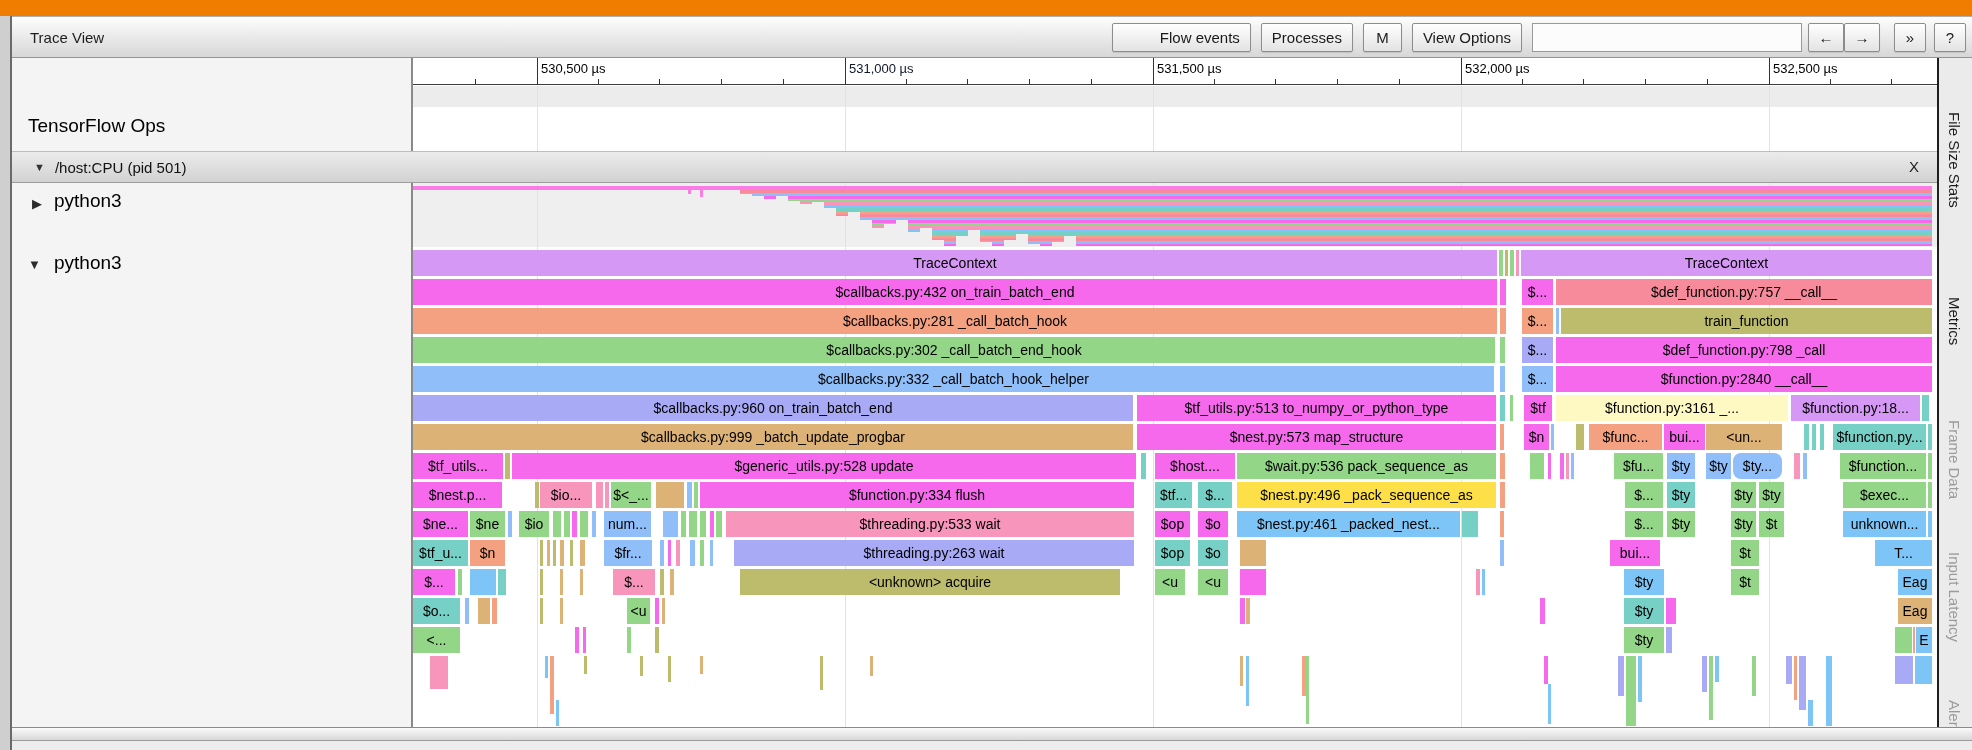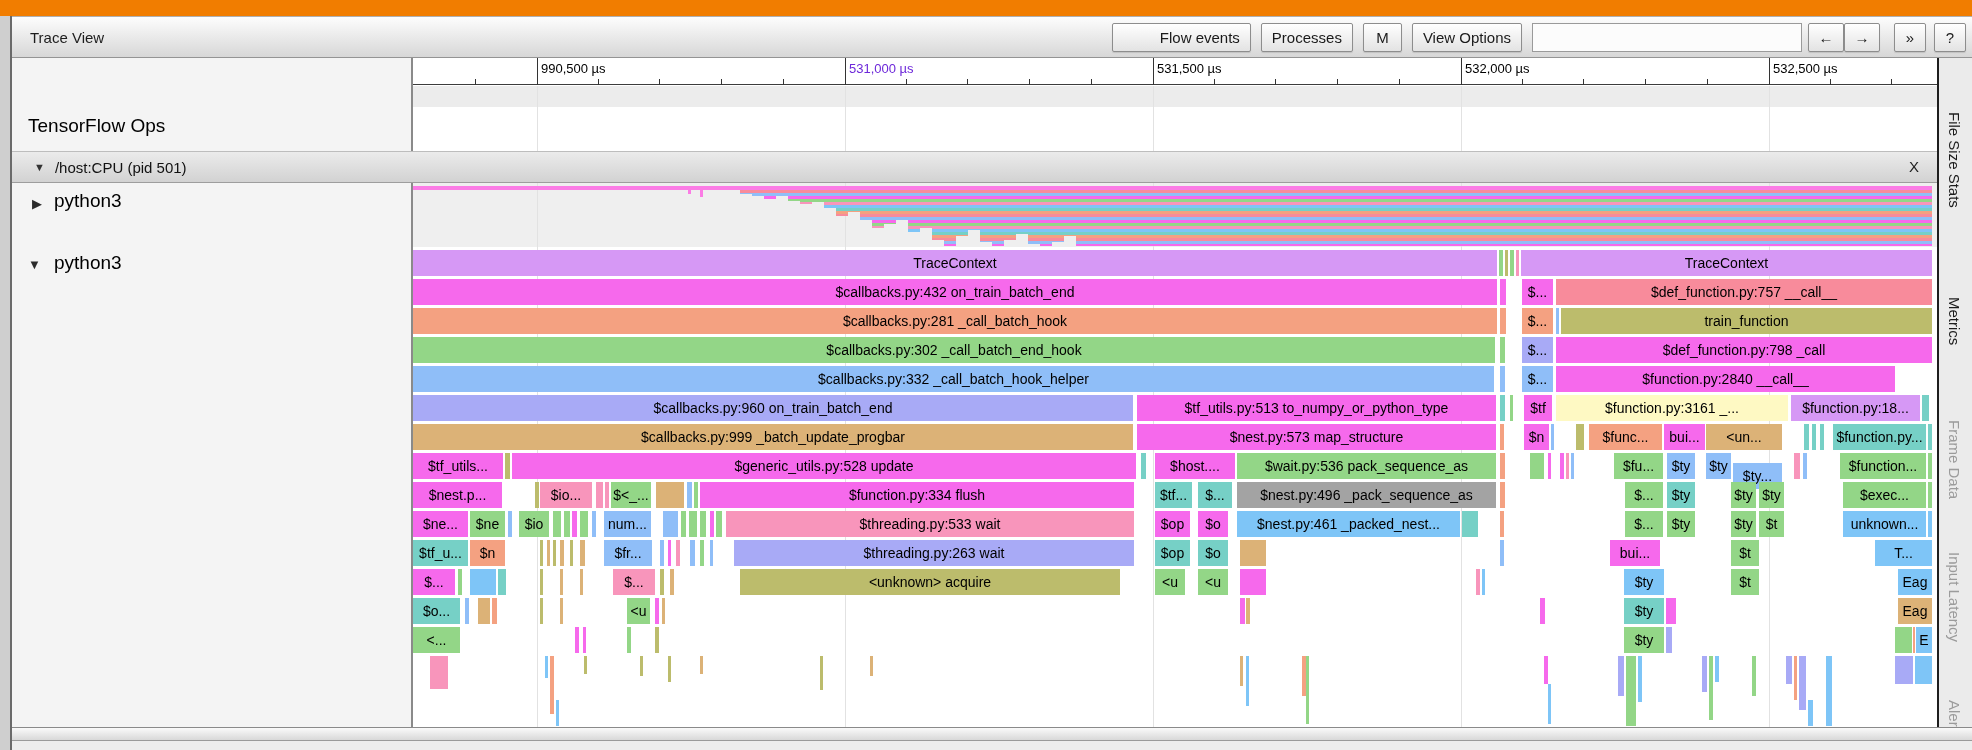--- a/index.html
+++ b/index.html
@@ -134,21 +134,21 @@
     <div class="abs seg" style="left: 1522px; top: 308px; width: 31px; height: 26px; background: rgb(244, 161, 129);">$...</div>
     <div class="abs seg" style="left: 1556px; top: 308px; width: 3px; height: 26px; background: rgb(143, 190, 248);"></div>
     <div class="abs seg" style="left: 1561px; top: 308px; width: 371px; height: 26px; background: rgb(188, 188, 108);">train_function</div>
     <div class="abs seg" style="left: 413px; top: 337px; width: 1082px; height: 26px; background: rgb(147, 214, 135);">$callbacks.py:302 _call_batch_end_hook</div>
     <div class="abs seg" style="left: 1500px; top: 337px; width: 5px; height: 26px; background: rgb(147, 214, 135);"></div>
     <div class="abs seg" style="left: 1522px; top: 337px; width: 31px; height: 26px; background: rgb(168, 170, 246);">$...</div>
     <div class="abs seg" style="left: 1556px; top: 337px; width: 376px; height: 26px; background: rgb(246, 105, 236);">$def_function.py:798 _call</div>
     <div class="abs seg" style="left: 413px; top: 366px; width: 1081px; height: 26px; background: rgb(143, 190, 248);">$callbacks.py:332 _call_batch_hook_helper</div>
     <div class="abs seg" style="left: 1500px; top: 366px; width: 5px; height: 26px; background: rgb(143, 190, 248);"></div>
     <div class="abs seg" style="left: 1522px; top: 366px; width: 31px; height: 26px; background: rgb(143, 190, 248);">$...</div>
-    <div class="abs seg" style="left: 1556px; top: 366px; width: 339px; height: 26px; background: rgb(246, 105, 236);">$function.py:2840 __call__</div>
+    <div class="abs seg" style="left: 1556px; top: 366px; width: 376px; height: 26px; background: rgb(246, 105, 236);">$function.py:2840 __call__</div>
     <div class="abs seg" style="left: 413px; top: 395px; width: 720px; height: 26px; background: rgb(168, 170, 246);">$callbacks.py:960 on_train_batch_end</div>
     <div class="abs seg" style="left: 1137px; top: 395px; width: 359px; height: 26px; background: rgb(246, 105, 236);">$tf_utils.py:513 to_numpy_or_python_type</div>
     <div class="abs seg" style="left: 1500px; top: 395px; width: 5px; height: 26px; background: rgb(118, 208, 198);"></div>
     <div class="abs seg" style="left: 1510px; top: 395px; width: 3px; height: 26px; background: rgb(147, 214, 135);"></div>
     <div class="abs seg" style="left: 1524px; top: 395px; width: 28px; height: 26px; background: rgb(246, 105, 236);">$tf</div>
     <div class="abs seg" style="left: 1556px; top: 395px; width: 232px; height: 26px; background: #fef9c3;">$function.py:3161 _...</div>
     <div class="abs seg" style="left: 1791px; top: 395px; width: 129px; height: 26px; background: rgb(214, 152, 245);">$function.py:18...</div>
     <div class="abs seg" style="left: 1922px; top: 395px; width: 7px; height: 26px; background: rgb(118, 208, 198);"></div>
     <div class="abs seg" style="left: 413px; top: 424px; width: 720px; height: 26px; background: rgb(220, 178, 119);">$callbacks.py:999 _batch_update_progbar</div>
     <div class="abs seg" style="left: 1137px; top: 424px; width: 359px; height: 26px; background: rgb(246, 105, 236);">$nest.py:573 map_structure</div>
@@ -172,38 +172,38 @@
     <div class="abs seg" style="left: 1237px; top: 453px; width: 259px; height: 26px; background: rgb(147, 214, 135);">$wait.py:536 pack_sequence_as</div>
     <div class="abs seg" style="left: 1500px; top: 453px; width: 5px; height: 26px; background: rgb(244, 161, 129);"></div>
     <div class="abs seg" style="left: 1530px; top: 453px; width: 14px; height: 26px; background: rgb(147, 214, 135);"></div>
     <div class="abs seg" style="left: 1548px; top: 453px; width: 3px; height: 26px; background: rgb(246, 105, 236);"></div>
     <div class="abs seg" style="left: 1560px; top: 453px; width: 4px; height: 26px; background: rgb(246, 105, 236);"></div>
     <div class="abs seg" style="left: 1566px; top: 453px; width: 3px; height: 26px; background: rgb(248, 149, 187);"></div>
     <div class="abs seg" style="left: 1571px; top: 453px; width: 3px; height: 26px; background: rgb(143, 190, 248);"></div>
     <div class="abs seg" style="left: 1614px; top: 453px; width: 49px; height: 26px; background: rgb(147, 214, 135);">$fu...</div>
     <div class="abs seg" style="left: 1667px; top: 453px; width: 28px; height: 26px; background: rgb(143, 190, 248);">$ty</div>
     <div class="abs seg" style="left: 1706px; top: 453px; width: 25px; height: 26px; background: rgb(143, 190, 248);">$ty</div>
-    <div class="abs seg" style="left: 1733px; top: 463px; width: 49px; height: 26px; background: rgb(143, 190, 248);">$ty...</div>
+    <div class="abs seg" style="left: 1733px; top: 453px; width: 49px; height: 26px; background: rgb(143, 190, 248); border-radius: 8px;">$ty...</div>
     <div class="abs seg" style="left: 1794px; top: 453px; width: 6px; height: 26px; background: rgb(248, 149, 187);"></div>
     <div class="abs seg" style="left: 1803px; top: 453px; width: 4px; height: 26px; background: rgb(143, 190, 248);"></div>
     <div class="abs seg" style="left: 1840px; top: 453px; width: 86px; height: 26px; background: rgb(147, 214, 135);">$function...</div>
     <div class="abs seg" style="left: 1928px; top: 453px; width: 4px; height: 26px; background: rgb(147, 214, 135);"></div>
     <div class="abs seg" style="left: 413px; top: 482px; width: 89px; height: 26px; background: rgb(246, 105, 236);">$nest.p...</div>
     <div class="abs seg" style="left: 535px; top: 482px; width: 4px; height: 26px; background: rgb(188, 188, 108);"></div>
     <div class="abs seg" style="left: 540px; top: 482px; width: 52px; height: 26px; background: rgb(248, 149, 187);">$io...</div>
     <div class="abs seg" style="left: 596px; top: 482px; width: 7px; height: 26px; background: rgb(248, 149, 187);"></div>
     <div class="abs seg" style="left: 605px; top: 482px; width: 4px; height: 26px; background: rgb(248, 149, 187);"></div>
     <div class="abs seg" style="left: 611px; top: 482px; width: 40px; height: 26px; background: rgb(147, 214, 135);">$&lt;_...</div>
     <div class="abs seg" style="left: 656px; top: 482px; width: 28px; height: 26px; background: rgb(220, 178, 119);"></div>
     <div class="abs seg" style="left: 687px; top: 482px; width: 5px; height: 26px; background: rgb(143, 190, 248);"></div>
     <div class="abs seg" style="left: 694px; top: 482px; width: 4px; height: 26px; background: rgb(147, 214, 135);"></div>
     <div class="abs seg" style="left: 700px; top: 482px; width: 434px; height: 26px; background: rgb(246, 105, 236);">$function.py:334 flush</div>
     <div class="abs seg" style="left: 1155px; top: 482px; width: 37px; height: 26px; background: rgb(118, 208, 198);">$tf...</div>
     <div class="abs seg" style="left: 1198px; top: 482px; width: 34px; height: 26px; background: rgb(118, 208, 198);">$...</div>
-    <div class="abs seg" style="left: 1237px; top: 482px; width: 259px; height: 26px; background: #a3a3a3;">$nest.py:496 _pack_sequence_as</div>
+    <div class="abs seg" style="left: 1237px; top: 482px; width: 259px; height: 26px; background: #fde047;">$nest.py:496 _pack_sequence_as</div>
     <div class="abs seg" style="left: 1500px; top: 482px; width: 5px; height: 26px; background: rgb(244, 161, 129);"></div>
     <div class="abs seg" style="left: 1625px; top: 482px; width: 38px; height: 26px; background: rgb(147, 214, 135);">$...</div>
     <div class="abs seg" style="left: 1667px; top: 482px; width: 28px; height: 26px; background: rgb(118, 208, 198);">$ty</div>
     <div class="abs seg" style="left: 1731px; top: 482px; width: 25px; height: 26px; background: rgb(147, 214, 135);">$ty</div>
     <div class="abs seg" style="left: 1759px; top: 482px; width: 25px; height: 26px; background: rgb(147, 214, 135);">$ty</div>
     <div class="abs seg" style="left: 1843px; top: 482px; width: 83px; height: 26px; background: rgb(147, 214, 135);">$exec...</div>
     <div class="abs seg" style="left: 1928px; top: 482px; width: 4px; height: 26px; background: rgb(147, 214, 135);"></div>
     <div class="abs seg" style="left: 413px; top: 511px; width: 55px; height: 26px; background: rgb(246, 105, 236);">$ne...</div>
     <div class="abs seg" style="left: 470px; top: 511px; width: 35px; height: 26px; background: rgb(147, 214, 135);">$ne</div>
     <div class="abs seg" style="left: 508px; top: 511px; width: 4px; height: 26px; background: rgb(143, 190, 248);"></div>
@@ -336,23 +336,23 @@
     <div class="vtab" style="top: 239px; color: rgb(28, 28, 28);">Metrics</div>
     <div class="vtab" style="top: 362px; color: rgb(155, 155, 155);">Frame Data</div>
     <div class="vtab" style="top: 494px; color: rgb(155, 155, 155);">Input Latency</div>
     <div class="vtab" style="top: 642px; color: rgb(155, 155, 155);">Aler</div>
   </div>
 
 <div class="abs" id="bottom-bar"></div>
 <div class="abs" id="bottom-panel"></div>
 
 <div class="abs" style="left: 537px; top: 58px; width: 1px; height: 27px; background: rgb(51, 51, 51);"></div>
-<div class="abs" style="left: 541px; top: 61px; font-size: 13px; color: rgb(0, 0, 0); white-space: nowrap;">990,500 µs</div>
+<div class="abs" style="left: 541px; top: 61px; font-size: 13px; color: rgb(0, 0, 0); white-space: nowrap;">530,500 µs</div>
 <div class="abs" style="left: 845px; top: 58px; width: 1px; height: 27px; background: rgb(51, 51, 51);"></div>
-<div class="abs" style="left: 849px; top: 61px; font-size: 13px; color: #6d28d9; white-space: nowrap;">531,000 µs</div>
+<div class="abs" style="left: 849px; top: 61px; font-size: 13px; color: #0f172a; white-space: nowrap;">531,000 µs</div>
 <div class="abs" style="left: 1153px; top: 58px; width: 1px; height: 27px; background: rgb(51, 51, 51);"></div>
 <div class="abs" style="left: 1157px; top: 61px; font-size: 13px; color: rgb(0, 0, 0); white-space: nowrap;">531,500 µs</div>
 <div class="abs" style="left: 1461px; top: 58px; width: 1px; height: 27px; background: rgb(51, 51, 51);"></div>
 <div class="abs" style="left: 1465px; top: 61px; font-size: 13px; color: rgb(0, 0, 0); white-space: nowrap;">532,000 µs</div>
 <div class="abs" style="left: 1769px; top: 58px; width: 1px; height: 27px; background: rgb(51, 51, 51);"></div>
 <div class="abs" style="left: 1773px; top: 61px; font-size: 13px; color: rgb(0, 0, 0); white-space: nowrap;">532,500 µs</div>
 <div class="abs" style="left: 475px; top: 79px; width: 1px; height: 6px; background: rgb(51, 51, 51);"></div>
 <div class="abs" style="left: 598px; top: 79px; width: 1px; height: 6px; background: rgb(51, 51, 51);"></div>
 <div class="abs" style="left: 659px; top: 79px; width: 1px; height: 6px; background: rgb(51, 51, 51);"></div>
 <div class="abs" style="left: 721px; top: 79px; width: 1px; height: 6px; background: rgb(51, 51, 51);"></div>

